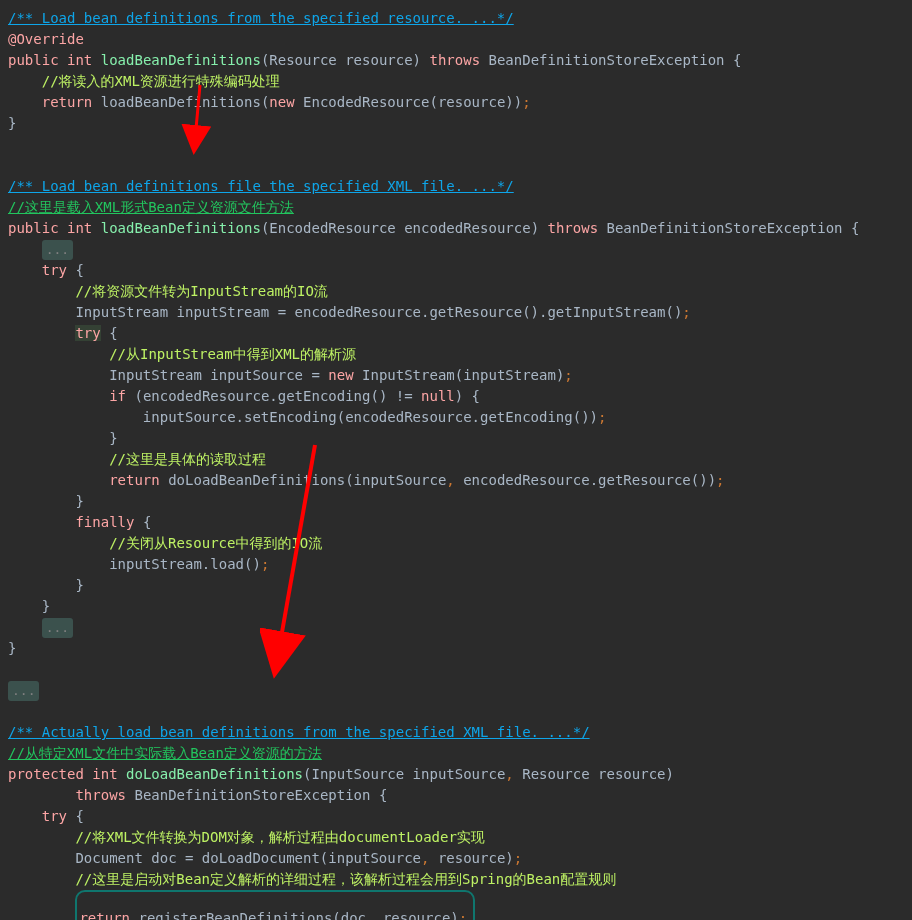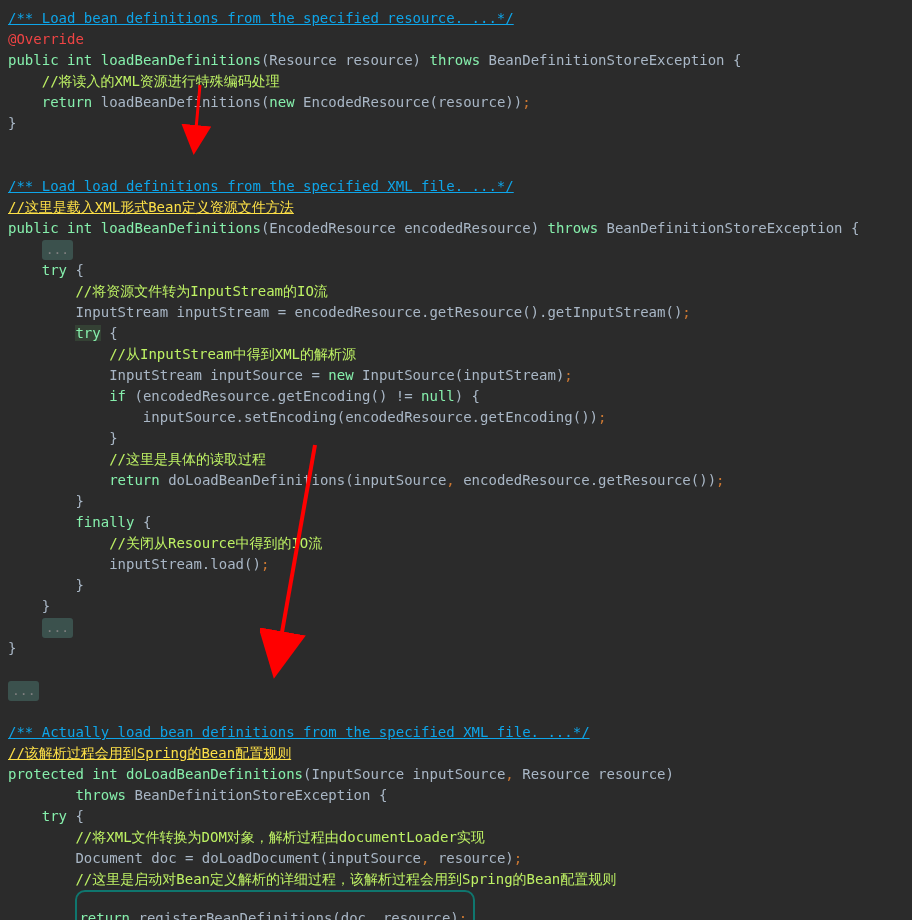--- a/index.html
+++ b/index.html
@@ -12,26 +12,26 @@
     color: #a9b7c6;
     width: 912px;
     box-sizing: border-box;
     position: relative;
   }
   pre {
     margin: 0;
     white-space: pre;
     font-family: inherit;
   }
-  .annotation { color: #ef4444; }
-  .keyword { color: #86efac; }
+  .annotation { color: #fca5a5; }
+  .keyword { color: #fca5a5; }
   .method { color: #86efac; }
   .comment { color: #bef264; }
   .comment-doc { color: #0ea5e9; text-decoration: underline; }
-  .comment-cn { color: #fde047; text-decoration: underline; }
+  .comment-cn { color: #22c55e; text-decoration: underline; }
   .semicolon { color: #cc7832; }
   .fold {
     display: inline-block;
     background: #3b514d;
     color: #808080;
     padding: 0 4px;
     border-radius: 3px;
     font-size: 13px;
   }
   .try-hl {
@@ -55,48 +55,48 @@
 <body>
 
 <pre><span class="comment-doc">/** Load bean definitions from the specified resource. ...*/</span>
 <span class="annotation">@Override</span>
 <span class="keyword">public</span> <span class="keyword">int</span> <span class="method">loadBeanDefinitions</span><span>(Resource resource)</span> <span class="keyword">throws</span> <span>BeanDefinitionStoreException {</span>
     <span class="comment">//将读入的XML资源进行特殊编码处理</span>
     <span class="keyword">return</span> <span>loadBeanDefinitions(</span><span class="keyword">new</span> <span>EncodedResource(resource))</span><span class="semicolon">;</span>
 <span>}</span>
 
 
-<span class="comment-doc">/** Load load definitions from the specified XML file. ...*/</span>
+<span class="comment-doc">/** Load bean definitions file the specified XML file. ...*/</span>
 <span class="comment-cn">//这里是载入XML形式Bean定义资源文件方法</span>
 <span class="keyword">public</span> <span class="keyword">int</span> <span class="method">loadBeanDefinitions</span><span>(EncodedResource encodedResource)</span> <span class="keyword">throws</span> <span>BeanDefinitionStoreException {</span>
     <span class="fold">...</span>
     <span class="keyword">try</span> <span>{</span>
         <span class="comment">//将资源文件转为InputStream的IO流</span>
         <span>InputStream inputStream = encodedResource.getResource().getInputStream()</span><span class="semicolon">;</span>
         <span class="keyword try-hl">try</span> <span>{</span>
             <span class="comment">//从InputStream中得到XML的解析源</span>
-            <span>InputStream inputSource = </span><span class="keyword">new</span><span> InputSource(inputStream)</span><span class="semicolon">;</span>
+            <span>InputStream inputSource = </span><span class="keyword">new</span><span> InputStream(inputStream)</span><span class="semicolon">;</span>
             <span class="keyword">if</span> <span>(encodedResource.getEncoding() != </span><span class="keyword">null</span><span>) {</span>
                 <span>inputSource.setEncoding(encodedResource.getEncoding())</span><span class="semicolon">;</span>
             <span>}</span>
             <span class="comment">//这里是具体的读取过程</span>
             <span class="keyword">return</span> <span>doLoadBeanDefinitions(inputSource</span><span class="semicolon">,</span><span> encodedResource.getResource())</span><span class="semicolon">;</span>
         <span>}</span>
         <span class="keyword">finally</span> <span>{</span>
             <span class="comment">//关闭从Resource中得到的IO流</span>
             <span>inputStream.load()</span><span class="semicolon">;</span>
         <span>}</span>
     <span>}</span>
     <span class="fold">...</span>
 <span>}</span>
 
 <span class="fold">...</span>
 
 <span class="comment-doc">/** Actually load bean definitions from the specified XML file. ...*/</span>
-<span class="comment-cn">//该解析过程会用到Spring的Bean配置规则</span>
+<span class="comment-cn">//从特定XML文件中实际载入Bean定义资源的方法</span>
 <span class="keyword">protected</span> <span class="keyword">int</span> <span class="method">doLoadBeanDefinitions</span><span>(InputSource inputSource</span><span class="semicolon">,</span><span> Resource resource)</span>
         <span class="keyword">throws</span> <span>BeanDefinitionStoreException {</span>
     <span class="keyword">try</span> <span>{</span>
         <span class="comment">//将XML文件转换为DOM对象，解析过程由documentLoader实现</span>
         <span>Document doc = doLoadDocument(inputSource</span><span class="semicolon">,</span><span> resource)</span><span class="semicolon">;</span>
         <span class="comment">//这里是启动对Bean定义解析的详细过程，该解析过程会用到Spring的Bean配置规则</span>
         <span class="hl-box"><span class="keyword">return</span> <span>registerBeanDefinitions(doc</span><span class="semicolon">,</span><span> resource)</span><span class="semicolon">;</span></span>
     <span>}</span>
     
 

